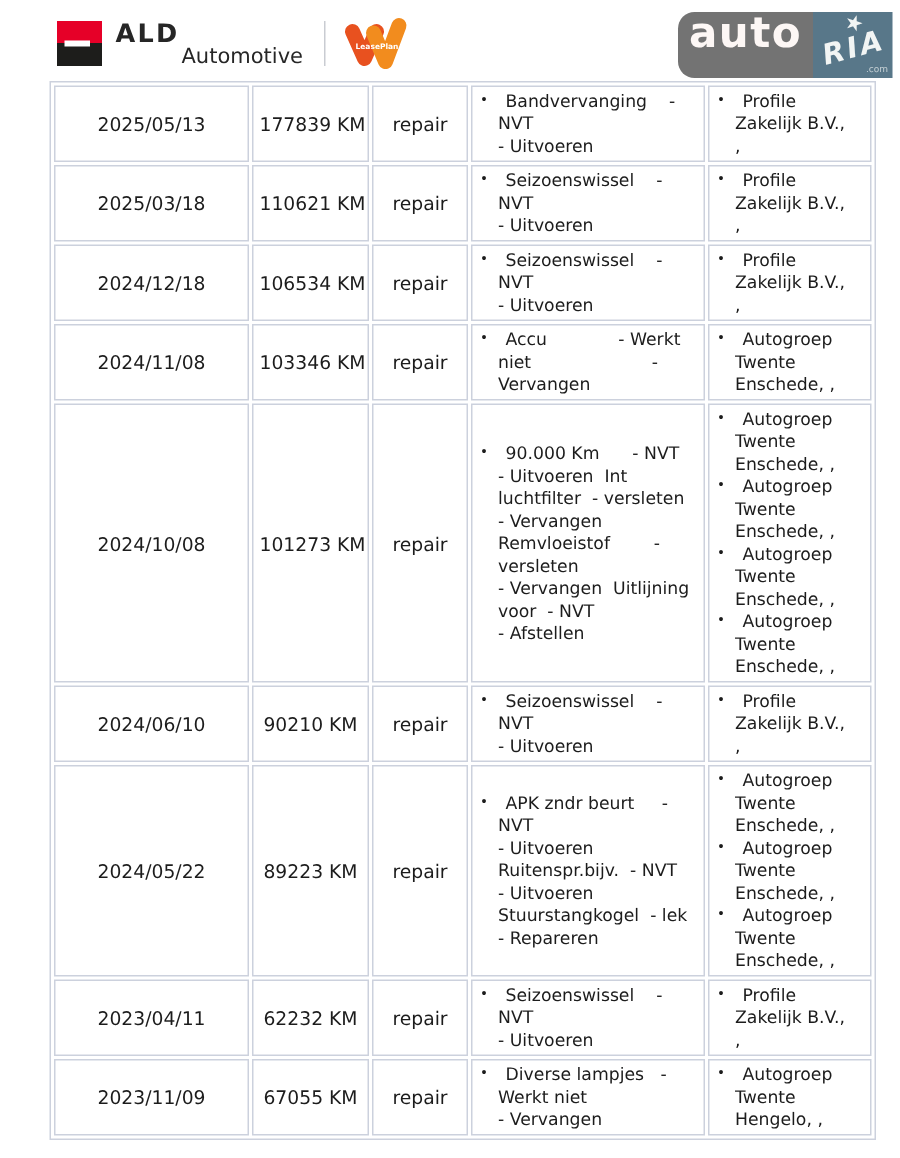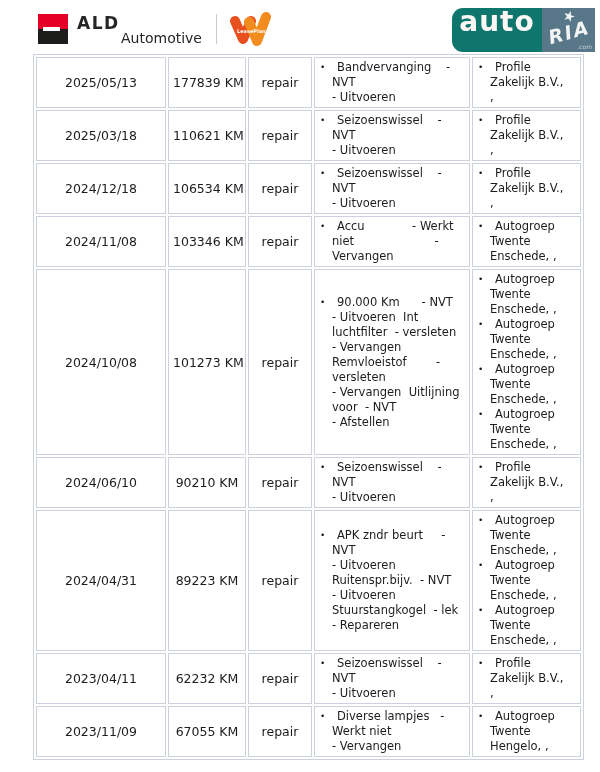--- a/index.html
+++ b/index.html
@@ -13,21 +13,21 @@
   .brand { position:absolute; left:38px; top:10px; display:flex; align-items:center; }
   .ald { display:flex; align-items:flex-start; gap:9px; }
   .ald-square { width:30px; height:30px; position:relative;
     background:linear-gradient(#e60028 0 50%, #1d1d1b 50% 100%); }
   .ald-dash { position:absolute; left:5px; top:13px; width:17px; height:4px; background:#fff; }
   .ald-name { font-size:17px; font-weight:bold; letter-spacing:1.5px; line-height:18px; color:#262626; }
   .ald-sub  { font-size:14px; line-height:13px; color:#262626;margin-left:44px; }
   .vdivider { width:1px; height:30px; background:#c9ccd2; margin:0 10px 0 14px; }
   .lp-logo { width:48px; height:40px; margin-top:-2px; }
   .autoria { position:absolute; right:5px; top:8px; display:flex; height:44px; }
-  .auto-part { background:#0f766e; color:#fdf7f5; width:90px; border-radius:11px 0 0 11px;
+  .auto-part { background:#737373; color:#fdf7f5; width:90px; border-radius:11px 0 0 11px;
     display:flex; align-items:center; justify-content:center;
     font-size:28px; font-weight:bold; letter-spacing:1px; padding-bottom:18px; }
   .ria-part { background:#587789; width:53px; position:relative; color:#f2f5f4; overflow:hidden; }
   .ria-star { position:absolute; top:0px; left:21px; font-size:14px; transform:rotate(18deg); }
   .ria-text { position:absolute; top:13px; left:6px; font-size:19px; font-weight:bold;
     font-style:italic; letter-spacing:2px; transform:rotate(-15deg); }
   .ria-com { position:absolute; bottom:2px; right:3px; font-size:6px; opacity:.7; }
   
   table.hist {
     margin-left:33px; width:537px; table-layout:fixed;
@@ -252,21 +252,21 @@
             <li class="item">
               <span class="blt">•</span>
               <span class="txt">Profile
 Zakelijk B.V.,
 ,</span>
             </li>
           </ul>
         </td>
   </tr>
       <tr>
-    <td class="c-date">2024/04/31</td>
+    <td class="c-date">2024/05/22</td>
     <td class="c-km">89223 KM</td>
     <td class="c-type">repair</td>
     <td class="c-desc">
           <ul class="items">
             <li class="item">
               <span class="blt">•</span>
               <span class="txt">APK zndr beurt     -
 NVT
 - Uitvoeren
 Ruitenspr.bijv.  - NVT

